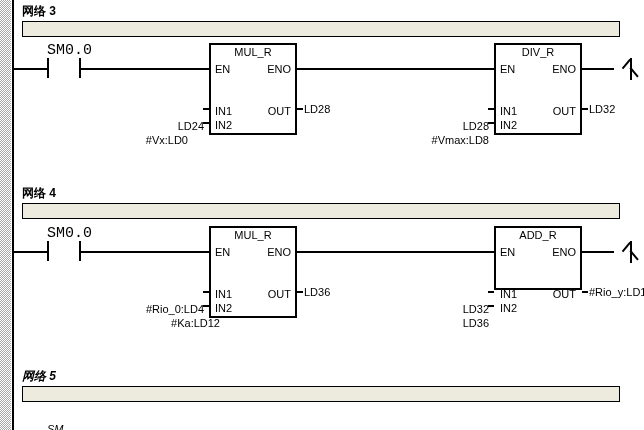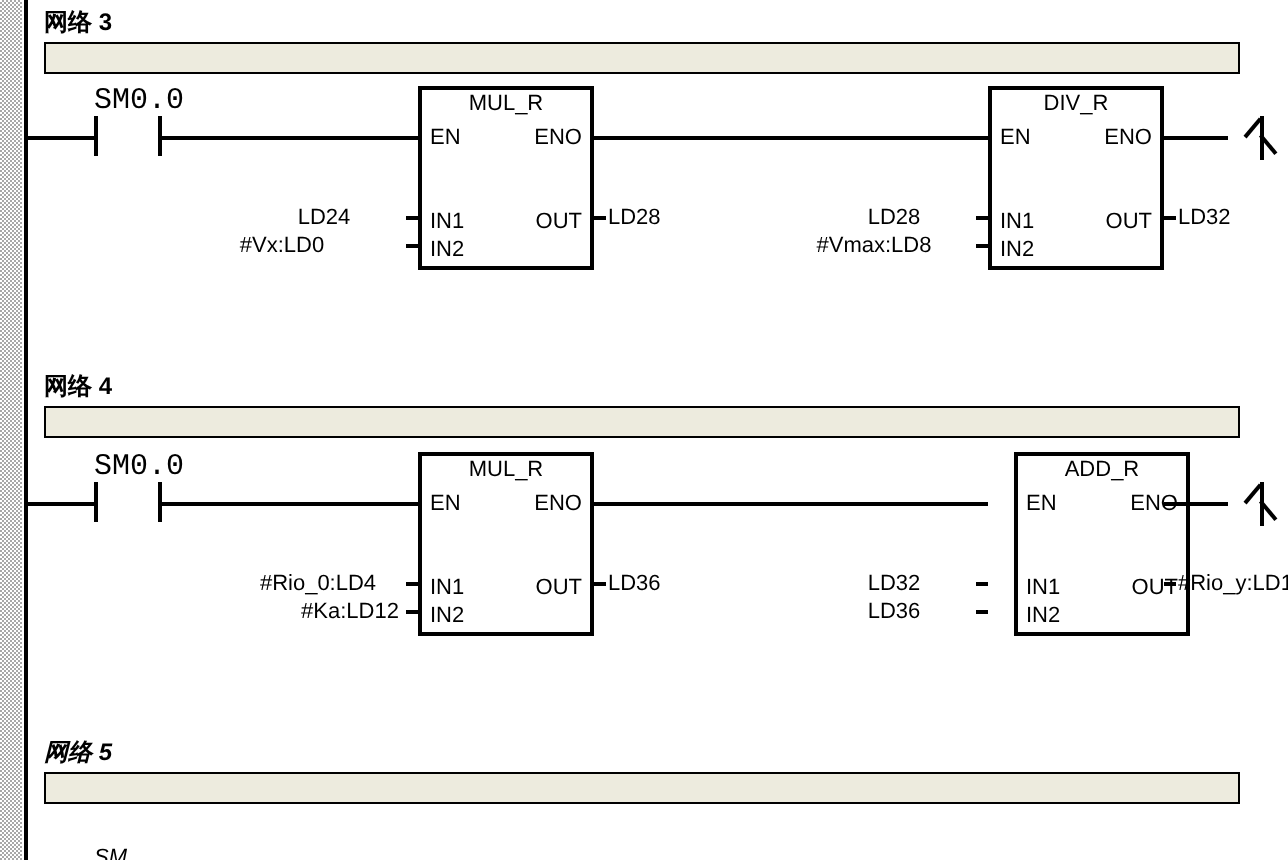--- a/index.html
+++ b/index.html
@@ -51,21 +51,21 @@
     font-size:11px;line-height:13px;color:#000;white-space:nowrap;
   }
   .fb-pin{
     position:absolute;font-size:11px;line-height:12px;color:#000;white-space:nowrap;
   }
   .fb-pin.left{left:4px;text-align:center;}
   .fb-pin.right{right:4px;text-align:right;}
   .operand{
     position:absolute;font-size:11px;line-height:12px;color:#000;white-space:nowrap;
   }
-  .operand.r{text-align:center;}
+  .operand.r{text-align:right;margin-top:17px;}
   .operand.l{text-align:left;}
   .stub{position:absolute;height:2px;width:6px;background:#000;}
   
   .cont-arrow{position:absolute;width:24px;height:22px;}
   .cont-arrow .v{position:absolute;right:0;top:0;width:2px;height:22px;background:#000;}
   .cont-arrow .d1{position:absolute;right:1px;top:2px;width:2px;height:12px;background:#000;
                   transform:rotate(40deg);transform-origin:top right;}
   .cont-arrow .d2{position:absolute;right:1px;top:9px;width:2px;height:12px;background:#000;
                   transform:rotate(-40deg);transform-origin:top right;}
   
@@ -165,21 +165,21 @@
   </div>
   <div class="operand r" style="left:114px;top:286px;width:90px;">#Rio_0:LD4</div>
   <div class="stub" style="left:203px;top:291px;"></div>
   <div class="operand r" style="left:130px;top:300px;width:90px;">#Ka:LD12</div>
   <div class="stub" style="left:203px;top:305px;"></div>
   <div class="stub" style="left:297px;top:291px;"></div>
   <div class="operand l" style="left:304px;top:286px;">LD36</div>
 
   <div class="wire-h" style="left:297px;top:251px;width:197px;"></div>
 
-  <div class="fb" style="left:507px;top:226px;width:88px;height:92px;">
+  <div class="fb" style="left:494px;top:226px;width:88px;height:64px;">
     <div class="fb-title">ADD_R</div>
     <div class="fb-pin left" style="top:18px;">EN</div>
     <div class="fb-pin right" style="top:18px;">ENO</div>
     <div class="fb-pin left" style="top:60px;">IN1</div>
     <div class="fb-pin left" style="top:74px;">IN2</div>
     <div class="fb-pin right" style="top:60px;">OUT</div>
   </div>
   <div class="operand r" style="left:405px;top:286px;width:84px;">LD32</div>
   <div class="stub" style="left:488px;top:291px;"></div>
   <div class="operand r" style="left:405px;top:300px;width:84px;">LD36</div>

